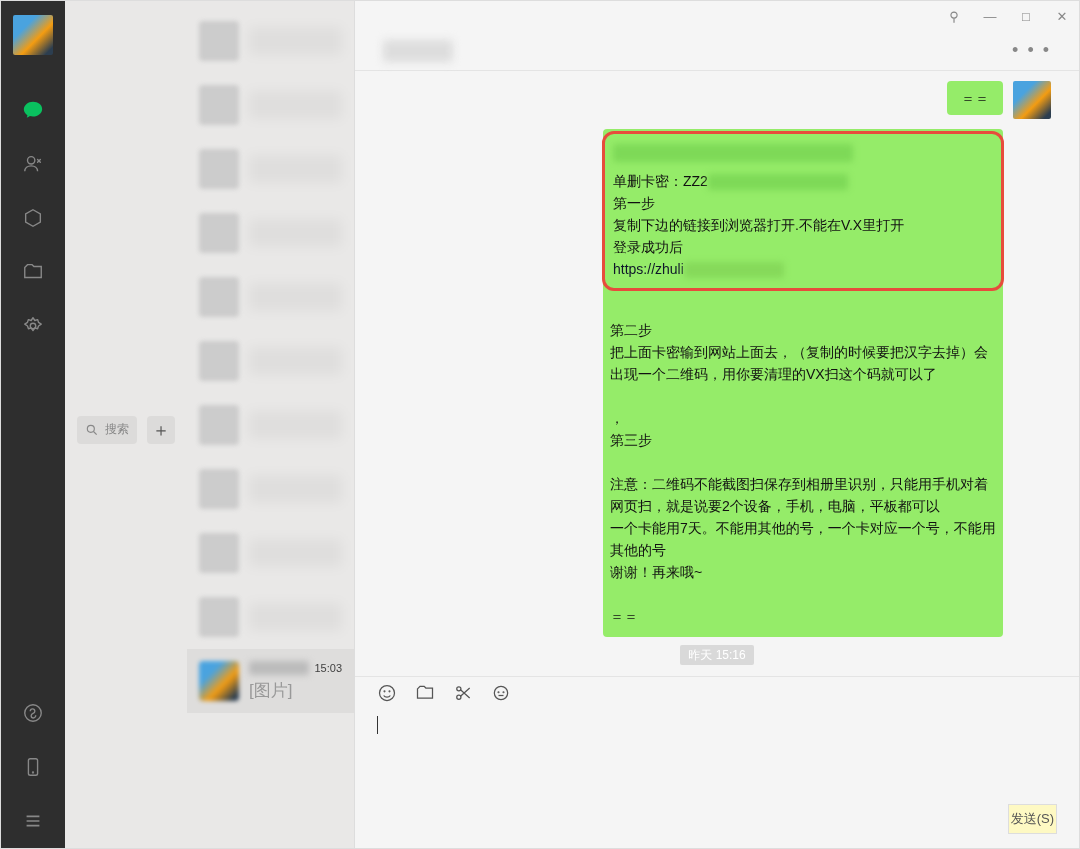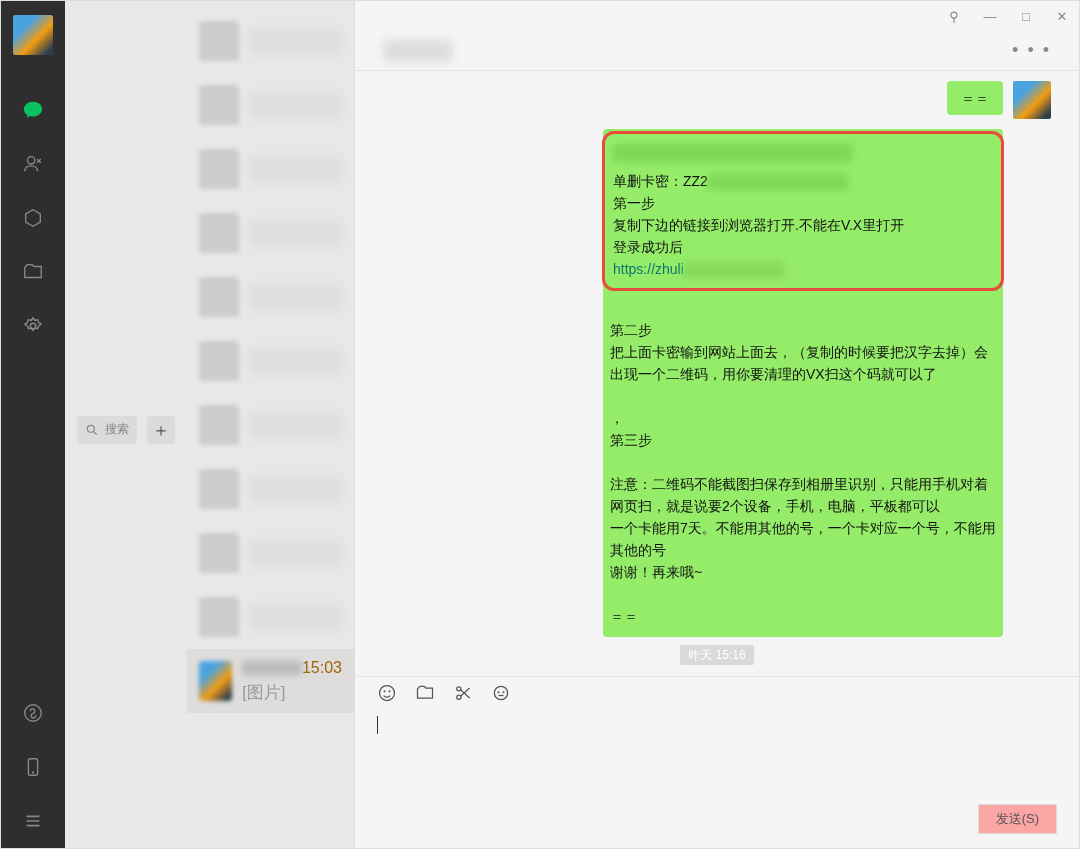--- a/index.html
+++ b/index.html
@@ -22,48 +22,48 @@
   .add-btn { width:28px; height:28px; background:#dcdbda; border-radius:4px; display:flex; align-items:center; justify-content:center; color:#555; font-size:18px; }
   .chat-list { flex:1; overflow:hidden; padding-top:8px; }
   .chat-item { height:64px; display:flex; align-items:center; padding:0 12px; gap:10px; }
   .chat-item .ava { width:40px; height:40px; border-radius:4px; background:#ccc; filter: blur(2px); }
   .chat-item .blur { flex:1; height:28px; background: rgba(0,0,0,0.04); filter: blur(6px); border-radius:4px;}
   .chat-item.selected { background:#dedddc; }
   .selected .ava { background: linear-gradient(135deg,#4aa3df 30%, #f39c12 60%, #2c3e50 90%); }
   .selected .meta { flex:1; display:flex; flex-direction:column; justify-content:center; }
   .selected .name-row { display:flex; justify-content:space-between; align-items:center; }
   .selected .name { width:60px; height:14px; background:#bbb; border-radius:2px; filter:blur(3px);}
-  .selected .time { font-size:16px; color:#a16207; }
+  .selected .time { font-size:11px; color:#404040; }
   .selected .preview { font-size:17px; color:#999; margin-top:4px; }
 
   
   .col-chat { flex:1; display:flex; flex-direction:column; background:#f5f5f5; }
   .titlebar { height:30px; display:flex; justify-content:flex-end; align-items:center; padding-right:10px; gap:22px; color:#888; font-size:13px; }
   .titlebar .wbtn { width:14px; display:flex; justify-content:center; }
   .chat-header { height:40px; padding:0 28px; display:flex; align-items:center; justify-content:space-between; border-bottom:1px solid #e4e4e4;}
   .chat-header .peer { width:70px; height:22px; background:#ddd; border-radius:2px; filter:blur(4px);}
   .chat-header .more { color:#888; font-size:18px; letter-spacing:2px; }
   .messages { flex:1; overflow:auto; padding:10px 28px 6px 28px; }
   .msg-row { display:flex; justify-content:flex-end; align-items:flex-start; gap:10px; margin-bottom:10px; }
   .msg-row .mava { width:38px; height:38px; border-radius:2px; background: linear-gradient(135deg,#4aa3df 30%, #f39c12 60%, #2c3e50 90%); flex-shrink:0;}
   .bubble { background:#95ec69; border-radius:4px; padding:10px 7px; max-width:400px; font-size:14px; line-height:22px; color:#111; position:relative; }
   .bubble .blurred-line { display:inline-block; width:240px; height:18px; background:#7ed957; border-radius:2px; margin:2px 0; filter:blur(3px);}
   .bubble .blurred-inline { display:inline-block; width:140px; height:16px; background:#7ed957; border-radius:2px; vertical-align:middle; filter:blur(3px);}
-  .bubble a { color:#0f766e; text-decoration:none; }
+  .bubble a { color:#0f172a; text-decoration:none; }
   .highlight-box { border:3px solid #e74c3c; border-radius:12px; padding:8px 8px 8px 8px; margin:-8px -8px 6px -8px; }
   .timestamp { text-align:center; margin:6px 0 2px 0; }
   .timestamp span { background:#d9d9d9; color:#fff; font-size:12px; padding:3px 8px; border-radius:2px; }
 
   
   .tools { height:36px; border-top:1px solid #e4e4e4; display:flex; align-items:center; padding:0 22px; gap:18px; color:#555; }
   .tools svg { width:20px; height:20px; }
   .input-area { height:92px; padding:0 22px; display:flex; align-items:flex-start; }
   .input-area .caret { border-left:1.5px solid #333; height:18px; margin-top:4px;}
   .send-row { display:flex; justify-content:flex-end; padding:0 22px 14px 22px; }
-  .send-btn { background:#fca5a5; border:1px solid #ddd; padding:5px 17px; font-size:13px; color:#555; }
+  .send-btn { background:#fef9c3; border:1px solid #ddd; padding:5px 2px; font-size:13px; color:#555; }
 </style>
 </head>
 <body>
 
 <div class="app">
 
   <div class="rail">
     <div class="avatar"></div>
     <div class="icon active">
       <svg viewBox="0 0 24 24" fill="#0ac15f">

